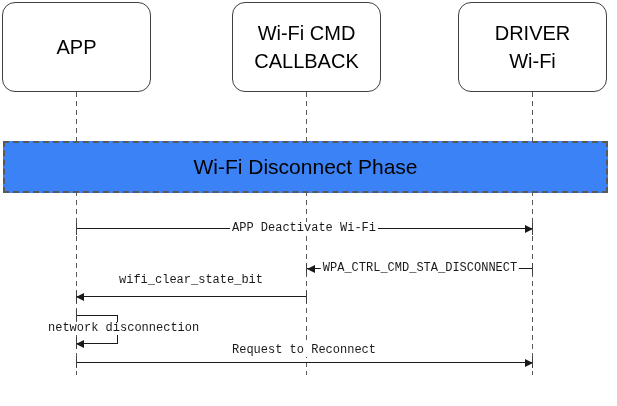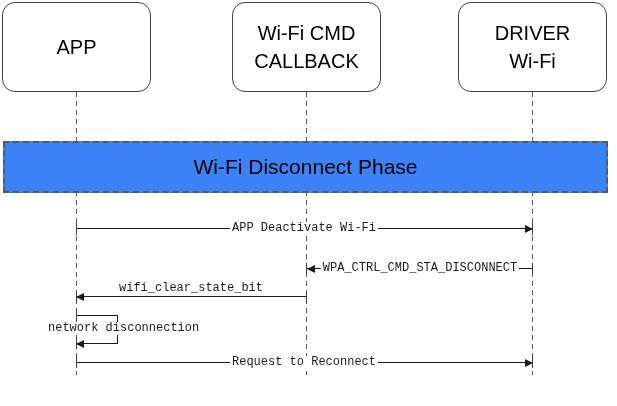--- a/index.html
+++ b/index.html
@@ -139,29 +139,29 @@
   <div class="hline" style="left:307px; top:268px; width:225px"></div>
   <div class="arrow-left" style="left:307px; top:265px"></div>
   <div class="tick" style="left:306px; top:263px"></div>
   <div class="tick" style="left:532px; top:263px"></div>
   <span class="msg-label center" style="left:420px; top:262px">WPA_CTRL_CMD_STA_DISCONNECT</span>
 
   <div class="hline" style="left:76px; top:296px; width:230px"></div>
   <div class="arrow-left" style="left:76px; top:293px"></div>
   <div class="tick" style="left:76px;  top:291px"></div>
   <div class="tick" style="left:306px; top:291px"></div>
-  <span class="msg-label center" style="left:191px; top:282px">wifi_clear_state_bit</span>
+  <span class="msg-label center" style="left:191px; top:274px">wifi_clear_state_bit</span>
 
   <div class="hline" style="left:76px; top:315px; width:42px"></div>
   <div class="vline" style="left:117px; top:315px; height:28px"></div>
   <div class="hline" style="left:76px; top:343px; width:42px"></div>
   <div class="arrow-left" style="left:76px; top:340px"></div>
   <div class="tick" style="left:76px; top:309px"></div>
   <div class="tick" style="left:76px; top:337px"></div>
   <span class="msg-label" style="left:46px; top:322px">network disconnection</span>
 
   <div class="hline" style="left:76px; top:362px; width:456px"></div>
   <div class="arrow-right" style="left:525px; top:359px"></div>
   <div class="tick" style="left:76px;  top:356px"></div>
   <div class="tick" style="left:532px; top:356px"></div>
-  <span class="msg-label center" style="left:304px; top:356px">Request to Reconnect</span>
+  <span class="msg-label center" style="left:304px; top:344px">Request to Reconnect</span>
 
 </div>
 
 </body></html>

